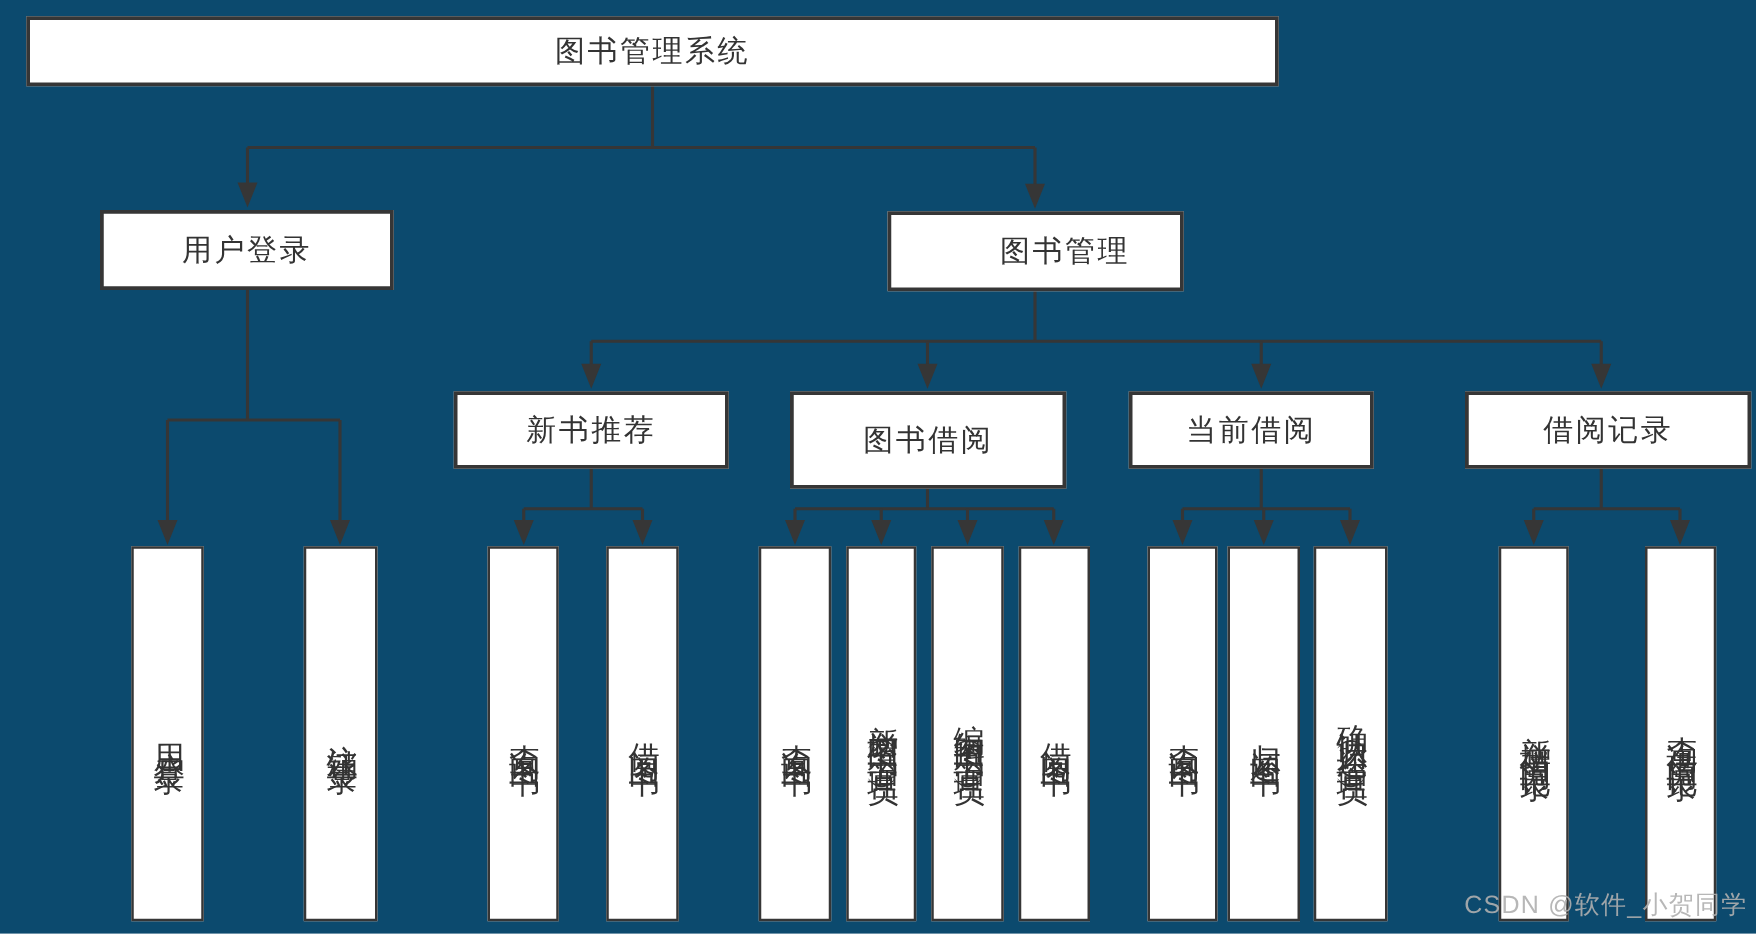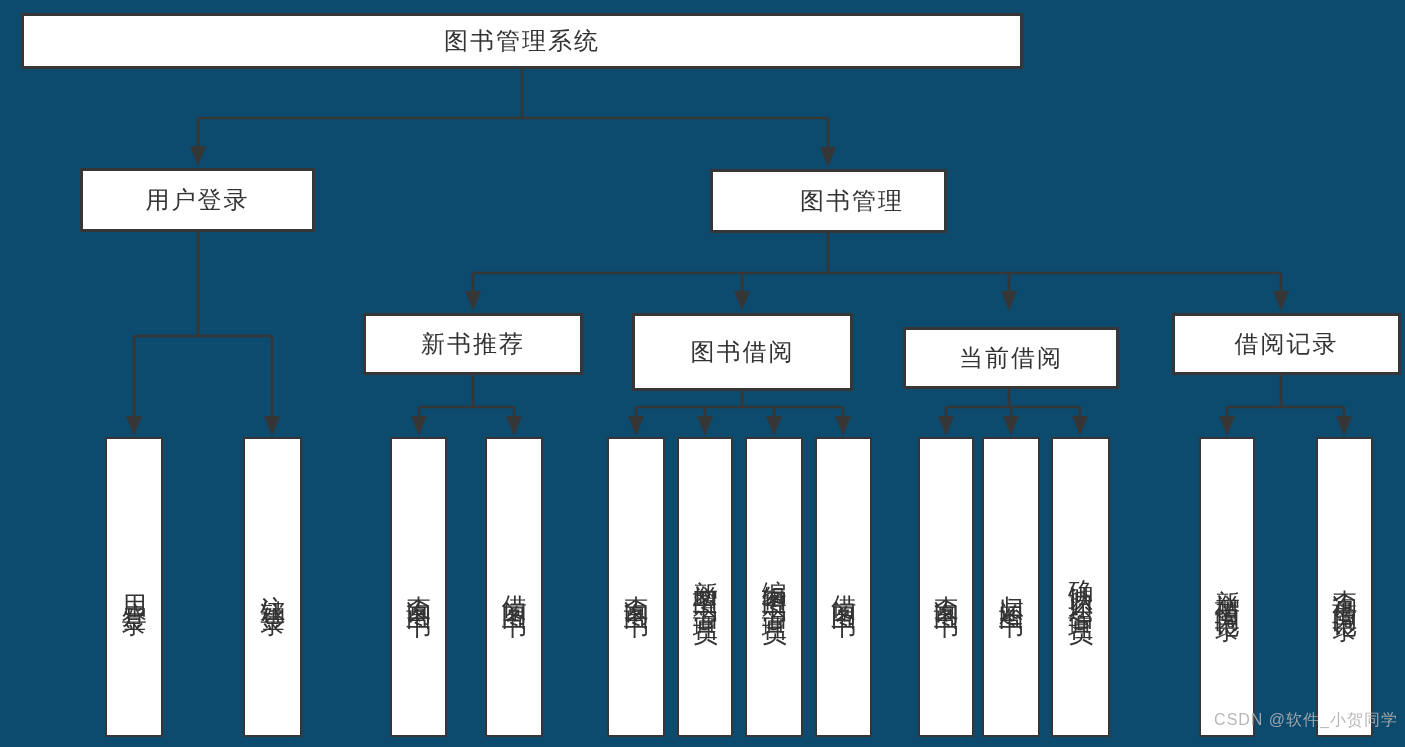--- a/index.html
+++ b/index.html
@@ -39,21 +39,21 @@
     writing-mode: vertical-lr;
     letter-spacing: 6px;
     font-size: 25px;
     line-height: 1.1;
     color: #333333;
   }
   .watermark {
     position: absolute;
     right: 7px;
     top: 710px;
-    font-size: 16px;
+    font-size: 20px;
     color: rgba(175,175,175,0.9);
     letter-spacing: 1px;
     z-index: 5;
     white-space: nowrap;
   }
 </style>
 </head>
 <body>
 
 <div class="stage">
@@ -123,21 +123,21 @@
   <div class="box" style="left:710px; top:169px; width:237px; height:64px;padding-left:47px;">
     <span>图书管理</span>
   </div>
 
   <div class="box" style="left:363px; top:313px; width:220px; height:62px;">
     <span>新书推荐</span>
   </div>
   <div class="box" style="left:632px; top:313px; width:221px; height:78px;">
     <span>图书借阅</span>
   </div>
-  <div class="box" style="left:903px; top:327px; width:216px; height:62px;">
+  <div class="box" style="left:903px; top:313px; width:196px; height:62px;">
     <span>当前借阅</span>
   </div>
   <div class="box" style="left:1172px; top:313px; width:229px; height:62px;">
     <span>借阅记录</span>
   </div>
 
   <div class="box leaf" style="left:105px; width:58px;">
     <span class="vtext">用户登录</span>
   </div>
   <div class="box leaf" style="left:243px; width:59px;">

